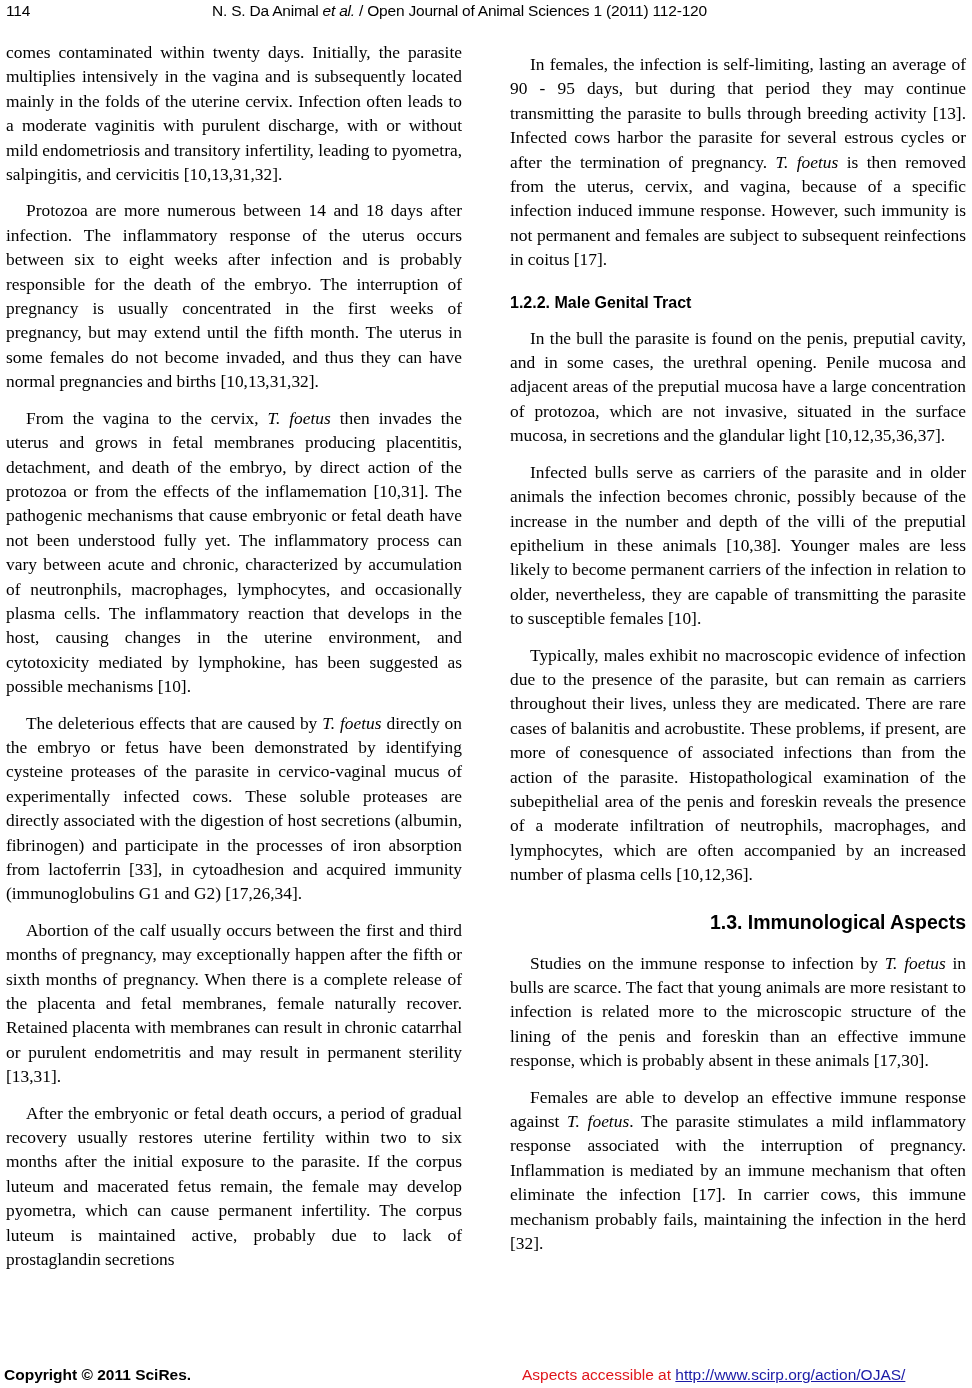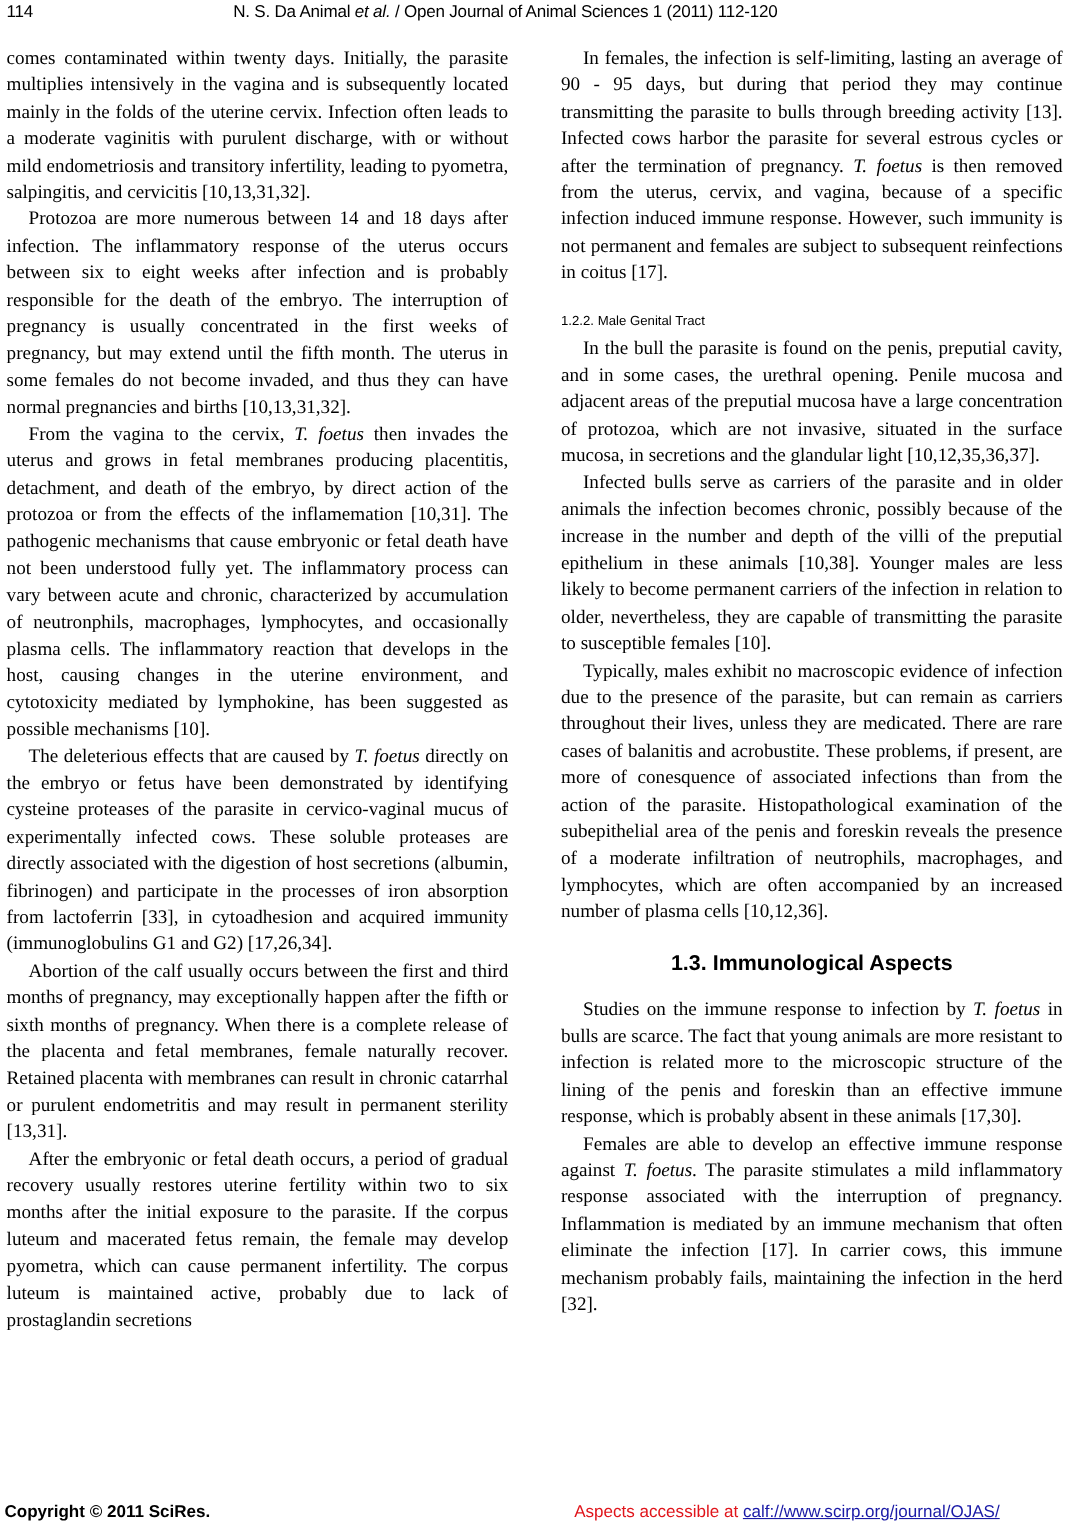--- a/index.html
+++ b/index.html
@@ -11,29 +11,29 @@
   .header .pagenum { position: absolute; left: 6px; top: 0; }
   .header .running { position: absolute; left: 212px; top: 0; white-space: nowrap; }
   .col {
     position: absolute; top: 40px; width: 456px;
     font-family: "Liberation Serif", serif; font-size: 17.4px; line-height: 24.4px;
     text-align: justify; hyphens: none;
   }
   .col.left { left: 6px; }
   .col.right { left: 510px; }
   .col p { margin: 0; text-indent: 0; }
-  .col p.indent { text-indent: 20px; }
+  .col p.indent { text-indent: 20px; margin-top: 12px; }
   .col i { font-style: italic; }
   .h3 {
-    font-family: "Liberation Sans", sans-serif; font-weight: normal; font-size: 12px;
+    font-family: "Liberation Sans", sans-serif; font-weight: bold; font-size: 16px;
     margin: 20px 0 2px 0; line-height: 22px; text-align: left;
   }
   .h2 {
     font-family: "Liberation Sans", sans-serif; font-weight: bold; font-size: 19.5px;
-    margin: 22px 0 16px 0; line-height: 26px; text-align: center;
+    margin: 22px 0 16px 0; line-height: 26px; text-align: right;
   }
   .footer {
     position: absolute; top: 1366px; left: 0; width: 972px; height: 20px;
     font-family: "Liberation Sans", sans-serif; font-size: 15.5px;
   }
   .footer .copyright { position: absolute; left: 4px; top: 0; font-weight: bold; }
   .footer .access { position: absolute; left: 522px; top: 0; color: #e0151b; white-space: nowrap; }
   .footer .access a { color: #1a1aa6; text-decoration: underline; }
 </style>
 </head>
@@ -59,14 +59,14 @@
   <p class="indent">In the bull the parasite is found on the penis, preputial cavity, and in some cases, the urethral opening. Penile mucosa and adjacent areas of the preputial mucosa have a large concentration of protozoa, which are not invasive, situated in the surface mucosa, in secretions and the glandular light [10,12,35,36,37].</p>
   <p class="indent">Infected bulls serve as carriers of the parasite and in older animals the infection becomes chronic, possibly because of the increase in the number and depth of the villi of the preputial epithelium in these animals [10,38]. Younger males are less likely to become permanent carriers of the infection in relation to older, nevertheless, they are capable of transmitting the parasite to susceptible females [10].</p>
   <p class="indent">Typically, males exhibit no macroscopic evidence of infection due to the presence of the parasite, but can remain as carriers throughout their lives, unless they are medicated. There are rare cases of balanitis and acrobustite. These problems, if present, are more of conesquence of associated infections than from the action of the parasite. Histopathological examination of the subepithelial area of the penis and foreskin reveals the presence of a moderate infiltration of neutrophils, macrophages, and lymphocytes, which are often accompanied by an increased number of plasma cells [10,12,36].</p>
   <div class="h2">1.3. Immunological Aspects</div>
   <p class="indent"><span>Studies on the immune response to infection by </span><i>T. foetus</i><span> in bulls are scarce. The fact that young animals are more resistant to infection is related more to the microscopic structure of the lining of the penis and foreskin than an effective immune response, which is probably absent in these animals [17,30].</span></p>
   <p class="indent"><span>Females are able to develop an effective immune response against </span><i>T. foetus</i><span>. The parasite stimulates a mild inflammatory response associated with the interruption of pregnancy. Inflammation is mediated by an immune mechanism that often eliminate the infection [17]. In carrier cows, this immune mechanism probably fails, maintaining the infection in the herd [32].</span></p>
 </div>
 
 <div class="footer">
   <span class="copyright">Copyright © 2011 SciRes.</span>
-  <span class="access"><span>Aspects accessible at </span><a>calf://www.scirp.org/journal/OJAS/</a></span>
+  <span class="access"><span>Aspects accessible at </span><a>http://www.scirp.org/action/OJAS/</a></span>
 </div>
 
 </body></html>

